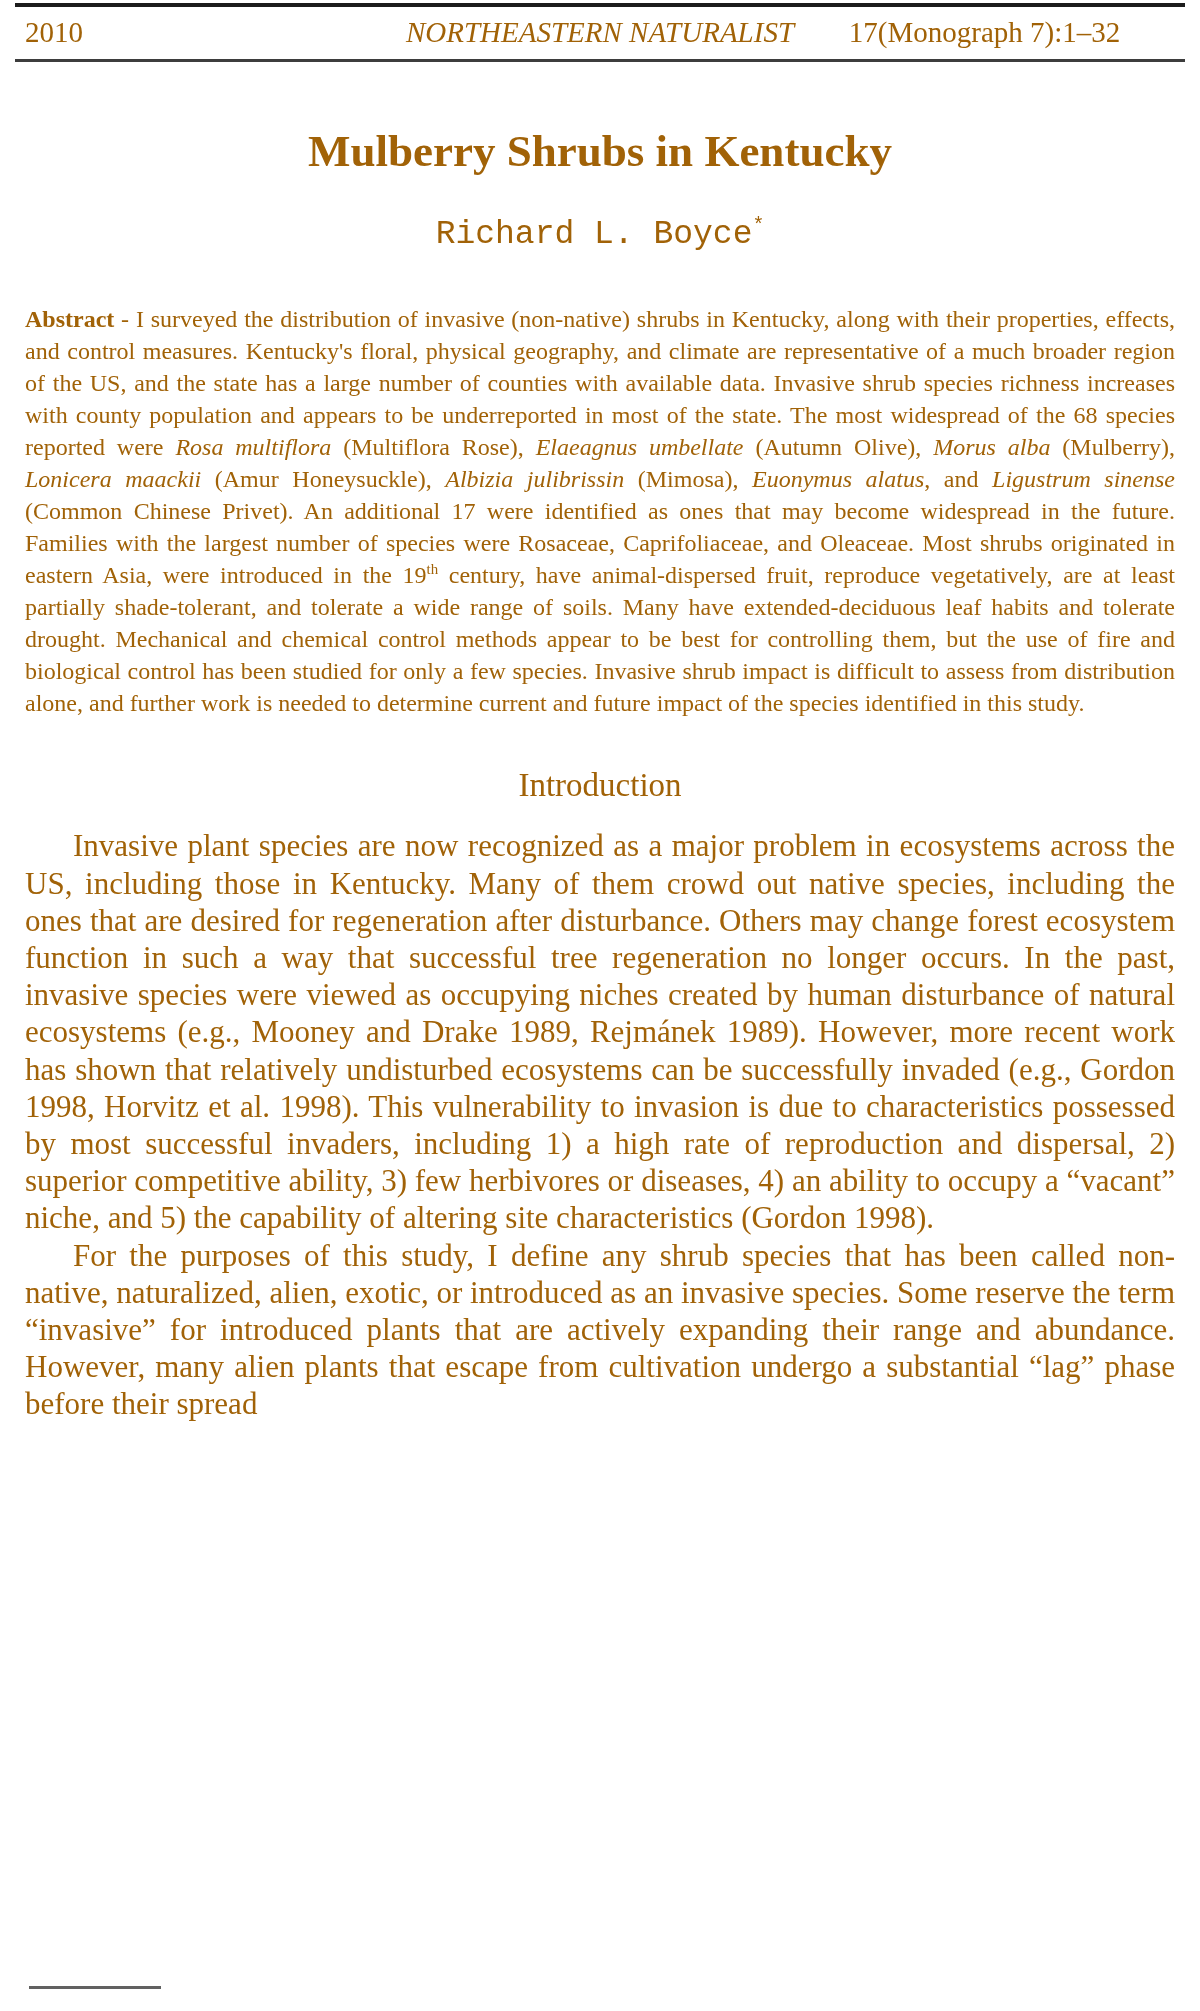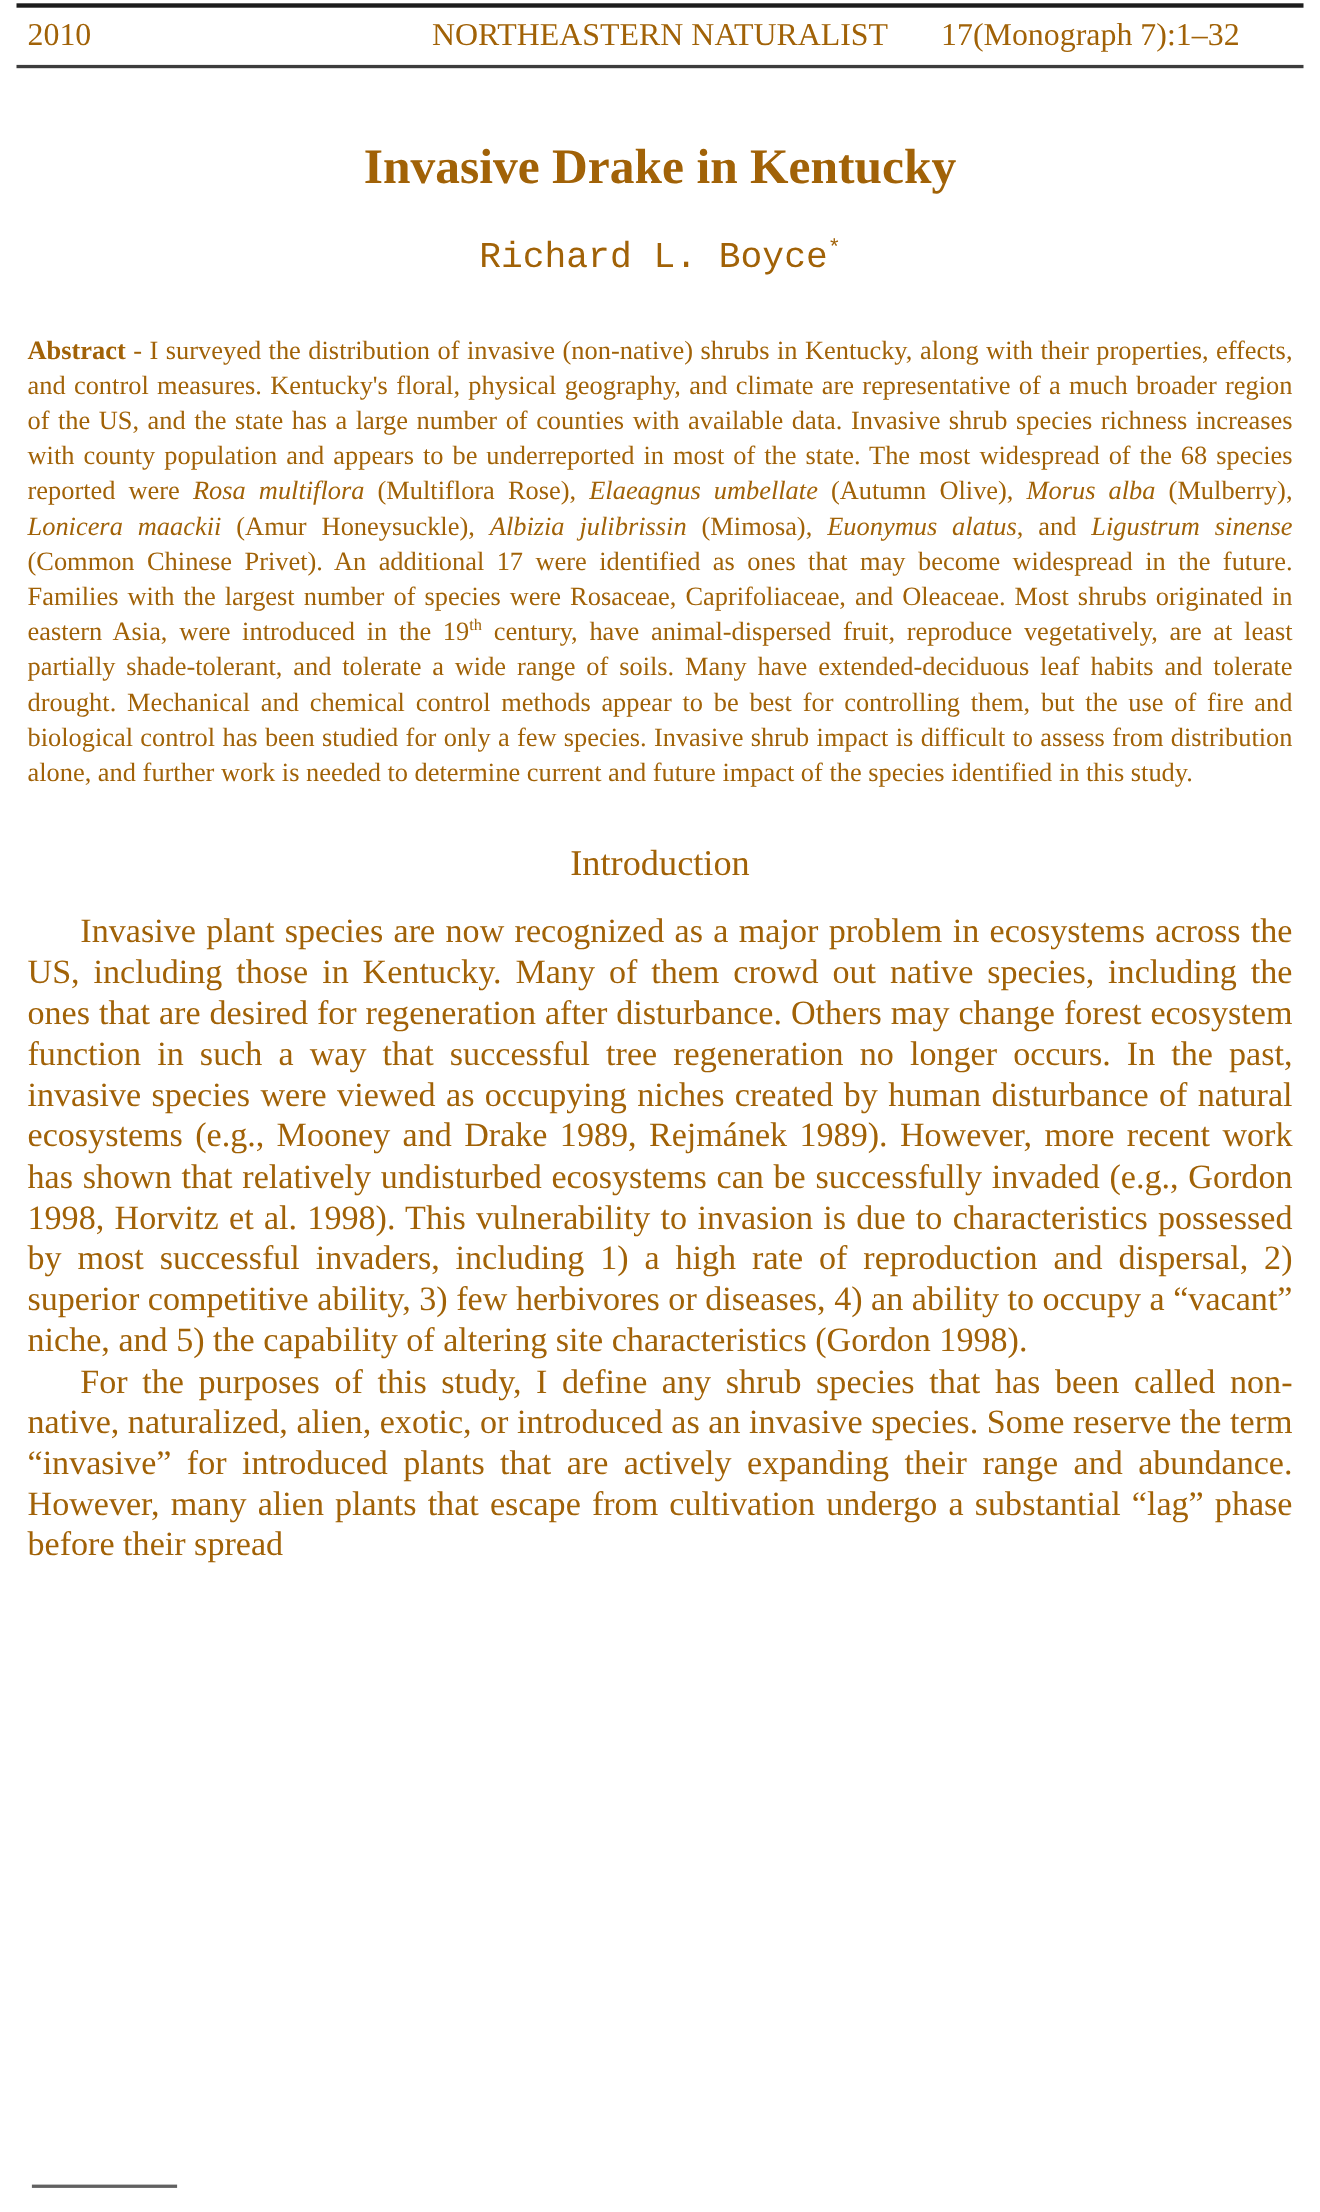--- a/index.html
+++ b/index.html
@@ -32,21 +32,21 @@
     margin: 6px -10px 0 -10px;
   }
   .running-head {
     display: grid;
     grid-template-columns: 1fr auto 1fr;
     align-items: baseline;
     font-size: 29px;
     padding: 9px 0 4px 0;
   }
   .running-head .rh-year   { text-align: left; }
-  .running-head .rh-journal{ text-align: center; }
+  .running-head .rh-journal{ text-align: center; font-style: italic; }
   .running-head .rh-cite   { text-align: center; }
   .article-title {
     margin: 64px 0 0 0;
     text-align: center;
     font-size: 45px;
     font-weight: bold;
     line-height: 1.15;
   }
   .author-line {
     margin-top: 38px;
@@ -118,21 +118,21 @@
   <hr class="rule rule-top">
 
   <div class="running-head">
     <span class="rh-year">2010</span>
     <span class="rh-journal">NORTHEASTERN NATURALIST</span>
     <span class="rh-cite">17(Monograph 7):1–32</span>
   </div>
 
   <hr class="rule rule-under-head">
 
-  <h1 class="article-title">Invasive Drake in Kentucky</h1>
+  <h1 class="article-title">Mulberry Shrubs in Kentucky</h1>
 
   <div class="author-line">
     <span>Richard L. Boyce</span><sup>*</sup>
   </div>
 
   <p class="abstract"><span style="font-weight: bold;">Abstract</span><span> - I surveyed the distribution of invasive (non-native) shrubs in Kentucky, along with their properties, effects, and control measures. Kentucky's floral, physical geography, and climate are representative of a much broader region of the US, and the state has a large number of counties with available data. Invasive shrub species richness increases with county population and appears to be underreported in most of the state. The most widespread of the 68 species reported were </span><span style="font-style: italic;">Rosa multiflora</span><span> (Multiflora Rose), </span><span style="font-style: italic;">Elaeagnus umbellate</span><span> (Autumn Olive), </span><span style="font-style: italic;">Morus alba</span><span> (Mulberry), </span><span style="font-style: italic;">Lonicera maackii</span><span> (Amur Honeysuckle), </span><span style="font-style: italic;">Albizia julibrissin</span><span> (Mimosa), </span><span style="font-style: italic;">Euonymus alatus</span><span>, and </span><span style="font-style: italic;">Ligustrum sinense</span><span> (Common Chinese Privet). An additional 17 were identified as ones that may become widespread in the future. Families with the largest number of species were Rosaceae, Caprifoliaceae, and Oleaceae. Most shrubs originated in eastern Asia, were introduced in the 19</span><sup>th</sup><span> century, have animal-dispersed fruit, reproduce vegetatively, are at least partially shade-tolerant, and tolerate a wide range of soils. Many have extended-deciduous leaf habits and tolerate drought. Mechanical and chemical control methods appear to be best for controlling them, but the use of fire and biological control has been studied for only a few species. Invasive shrub impact is difficult to assess from distribution alone, and further work is needed to determine current and future impact of the species identified in this study.</span></p>
 
   <h2 class="section-heading">Introduction</h2>
 
   <p class="body-para first"><span>Invasive plant species are now recognized as a major problem in ecosystems across the US, including those in Kentucky. Many of them crowd out native species, including the ones that are desired for regeneration after disturbance. Others may change forest ecosystem function in such a way that successful tree regeneration no longer occurs. In the past, invasive species were viewed as occupying niches created by human disturbance of natural ecosystems (e.g., Mooney and Drake 1989, Rejmánek 1989). However, more recent work has shown that relatively undisturbed ecosystems can be successfully invaded (e.g., Gordon 1998, Horvitz et al. 1998). This vulnerability to invasion is due to characteristics possessed by most successful invaders, including 1) a high rate of reproduction and dispersal, 2) superior competitive ability, 3) few herbivores or diseases, 4) an ability to occupy a “vacant” niche, and 5) the capability of altering site characteristics (Gordon 1998).</span></p>

